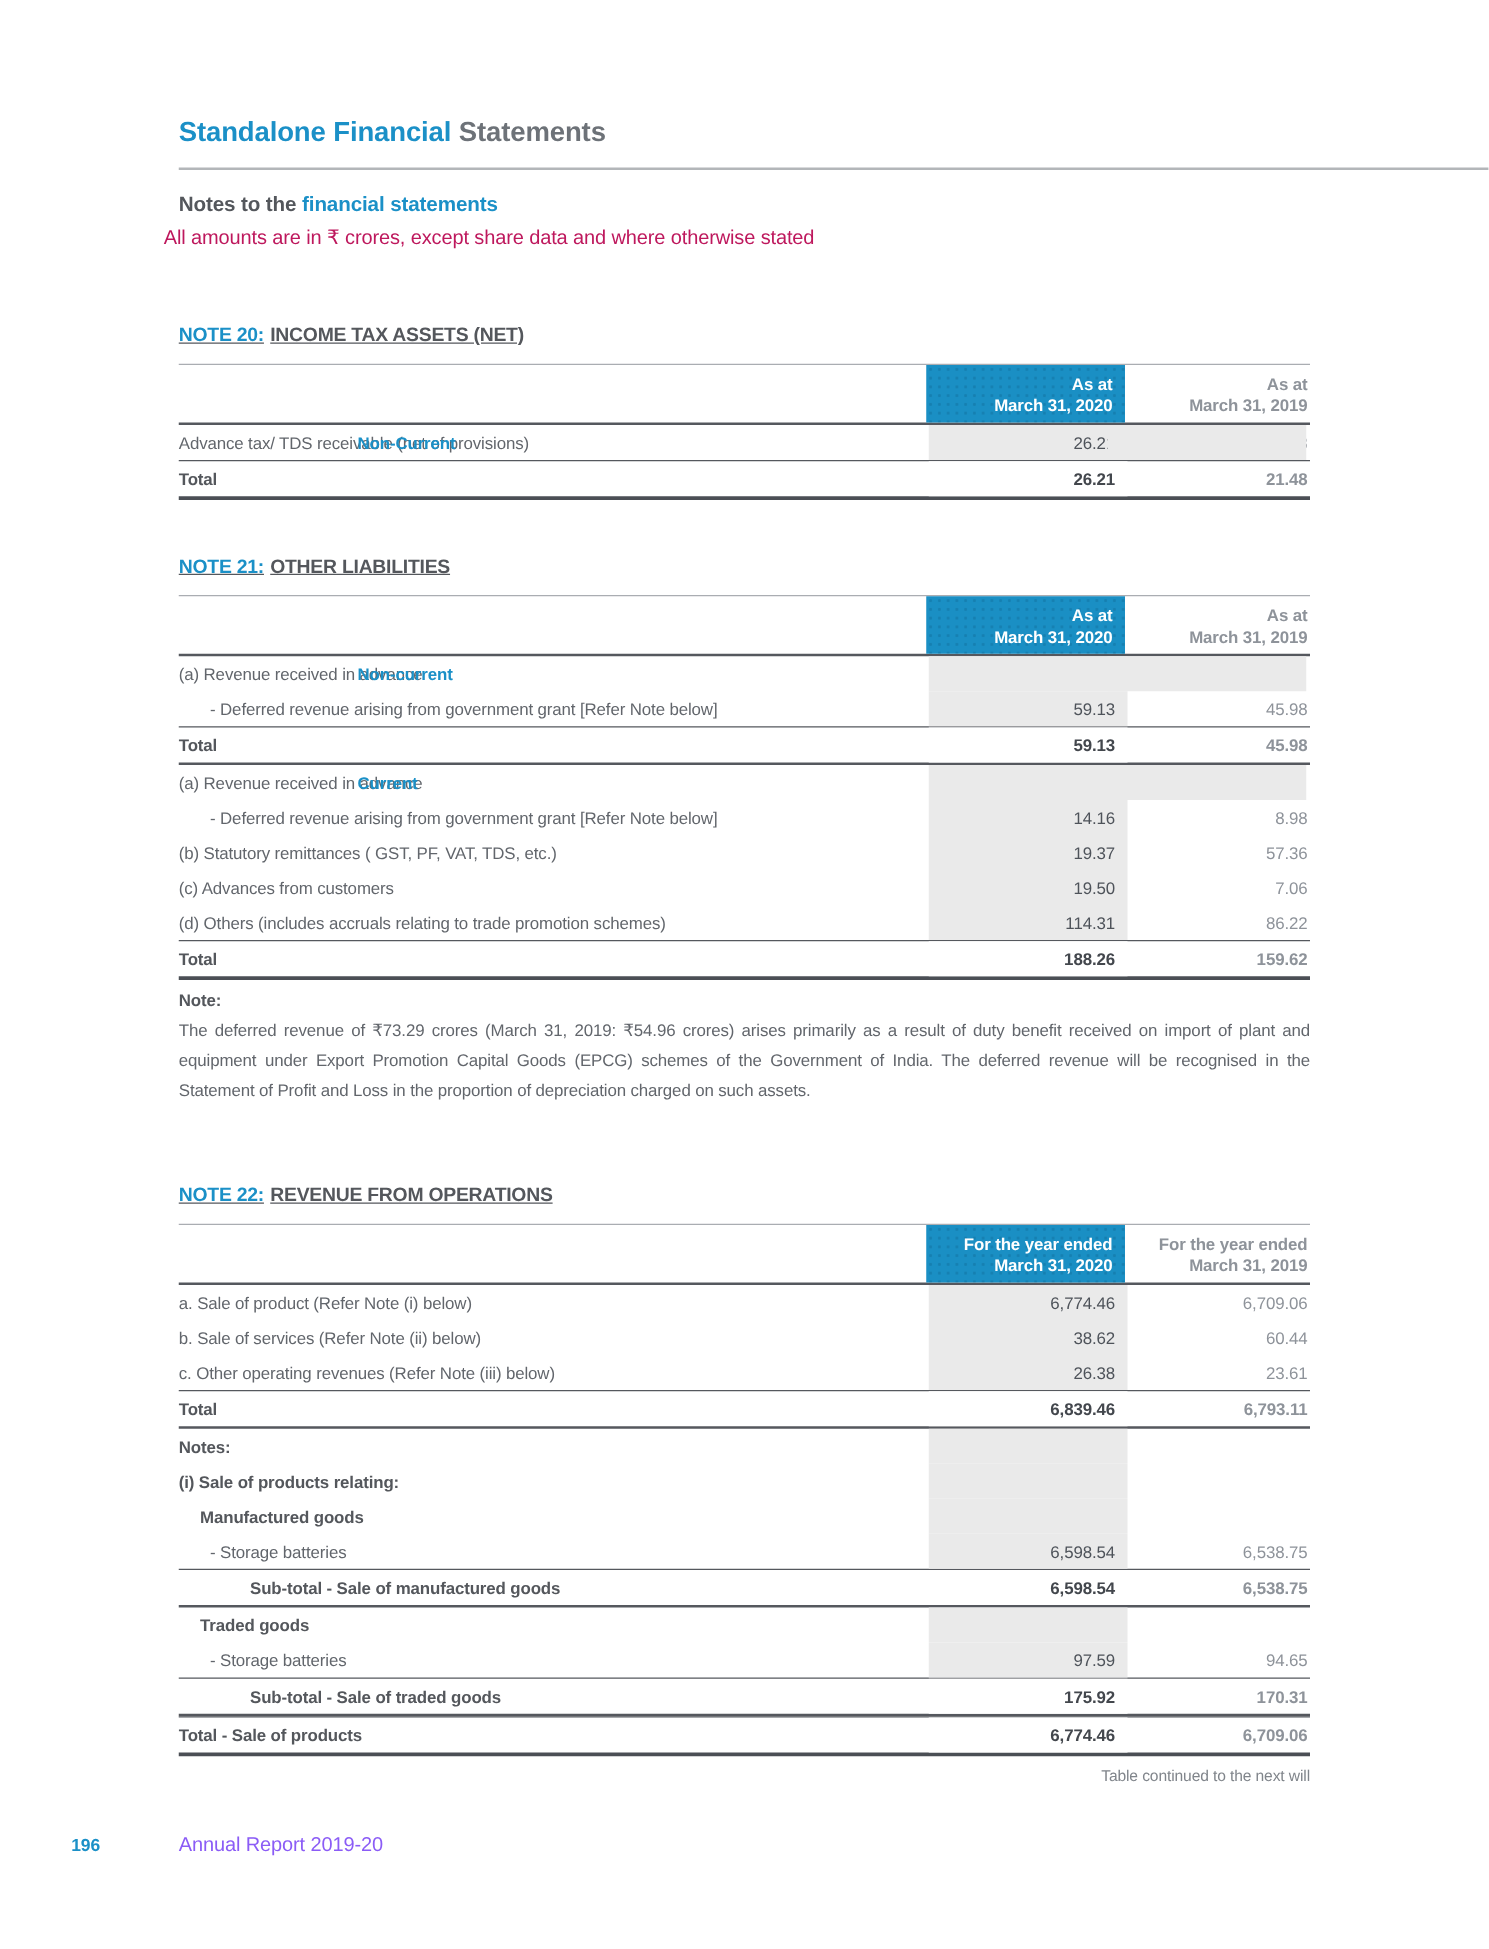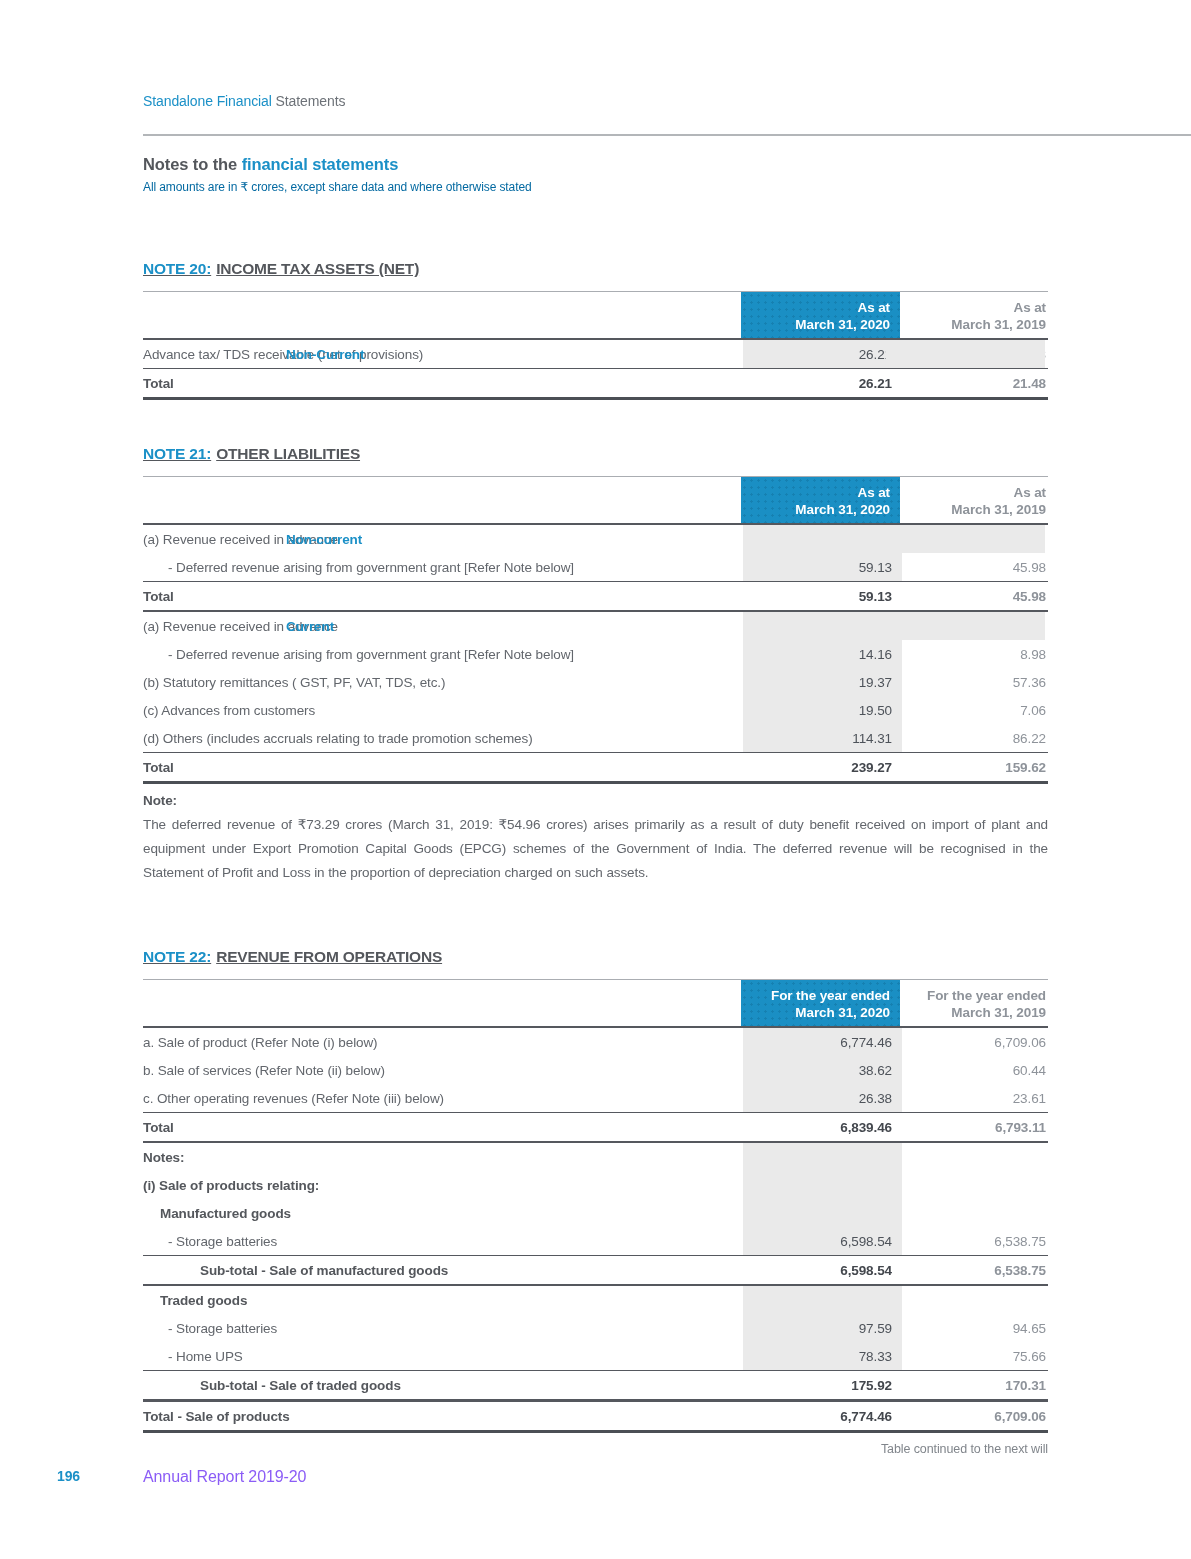--- a/index.html
+++ b/index.html
@@ -1,27 +1,27 @@
 <!DOCTYPE html>
 <html><head>
 <meta charset="utf-8">
 <style>
   html,body{margin:0;padding:0;background:#ffffff;}
   body{font-family:"Liberation Sans","DejaVu Sans",sans-serif;letter-spacing:-0.1px;}
   .page{position:relative;width:1191px;height:1559px;background:#ffffff;overflow:hidden;}
 
   
-  .brand{position:absolute;left:143px;top:93px;font-size:14px;font-weight:normal;}
+  .brand{position:absolute;left:143px;top:93px;font-size:22px;font-weight:bold;}
   .brand .accent{color:#1b90c7;}
   .brand .rest{color:#6d7278;}
   .brand-rule{position:absolute;left:143px;right:0;top:134px;height:2px;background:#b3b6b9;}
 
   .notes-title{position:absolute;left:143px;top:155px;font-size:16.5px;font-weight:bold;color:#54575c;}
   .notes-title .accent{color:#1b90c7;}
-  .subtitle{position:absolute;left:143px;top:180px;font-size:12px;color:#0369a1;}
+  .subtitle{position:absolute;left:131px;top:180px;font-size:16px;color:#be185d;}
 
   
   .section{position:absolute;left:143px;width:905px;}
   .sec20{top:260px;}
   .sec21{top:445px;}
   .sec22{top:948px;}
 
   .note-heading{font-size:15.5px;font-weight:bold;color:#54575c;letter-spacing:-0.2px;height:20px;text-decoration:underline;}
   .note-heading .accent{color:#1b90c7;margin-right:5px;}
 
@@ -176,21 +176,21 @@
             <div class="cell v2020">19.50</div>
             <div class="cell v2019">7.06</div>
           </div>
           <div class="trow normal">
             <div class="cell label ind0">(d) Others (includes accruals relating to trade promotion schemes)</div>
             <div class="cell v2020">114.31</div>
             <div class="cell v2019">86.22</div>
           </div>
           <div class="trow total final">
             <div class="cell label ind0">Total</div>
-            <div class="cell v2020">239.27</div>
+            <div class="cell v2020">188.26</div>
             <div class="cell v2019">159.62</div>
           </div>
         </div>
     </div>
     <div class="note-label">Note:</div>
     <div class="note-text">The deferred revenue of ₹73.29 crores (March 31, 2019: ₹54.96 crores) arises primarily as a result of duty benefit received on import of plant and equipment under Export Promotion Capital Goods (EPCG) schemes of the Government of India. The deferred revenue will be recognised in the Statement of Profit and Loss in the proportion of depreciation charged on such assets.</div>
   </div>
 
   <div class="section sec22">
     <div class="note-heading">
@@ -257,25 +257,20 @@
           <div class="trow bold">
             <div class="cell label ind1">Traded goods</div>
             <div class="cell v2020"></div>
             <div class="cell v2019"></div>
           </div>
           <div class="trow normal">
             <div class="cell label ind2">- Storage batteries</div>
             <div class="cell v2020">97.59</div>
             <div class="cell v2019">94.65</div>
           </div>
-          <div class="trow normal">
-            <div class="cell label ind2">- Home UPS</div>
-            <div class="cell v2020">78.33</div>
-            <div class="cell v2019">75.66</div>
-          </div>
           <div class="trow subtotal">
             <div class="cell label ind3">Sub-total - Sale of traded goods</div>
             <div class="cell v2020">175.92</div>
             <div class="cell v2019">170.31</div>
           </div>
           <div class="trow total final">
             <div class="cell label ind0">Total - Sale of products</div>
             <div class="cell v2020">6,774.46</div>
             <div class="cell v2019">6,709.06</div>
           </div>

